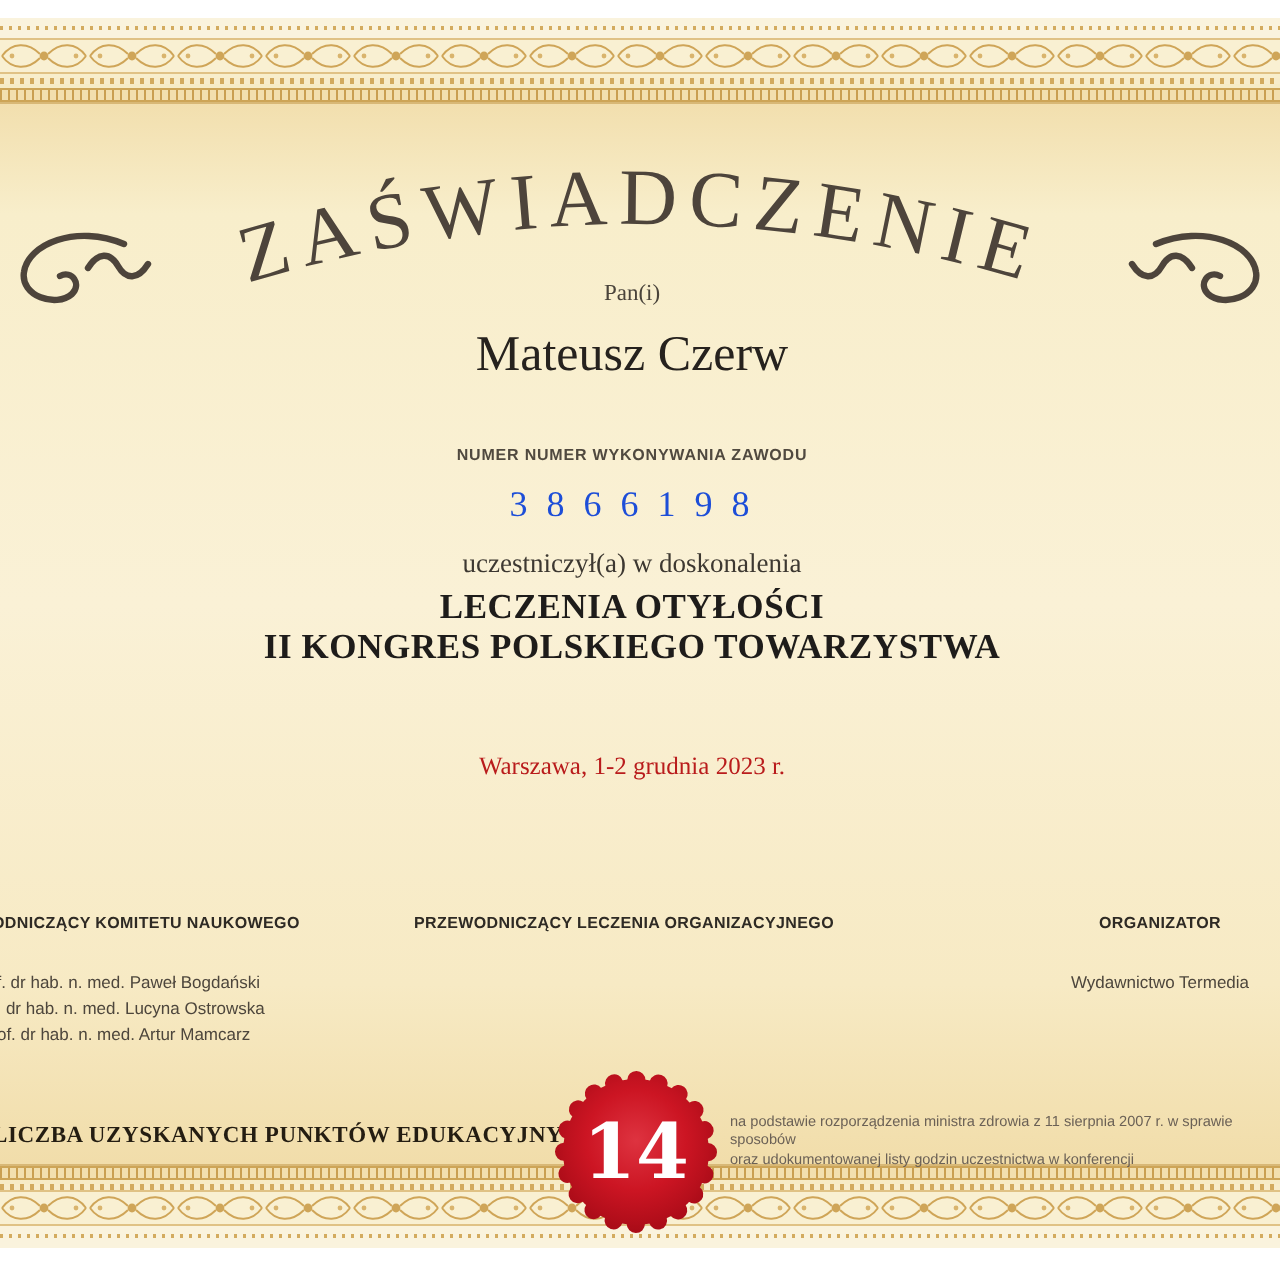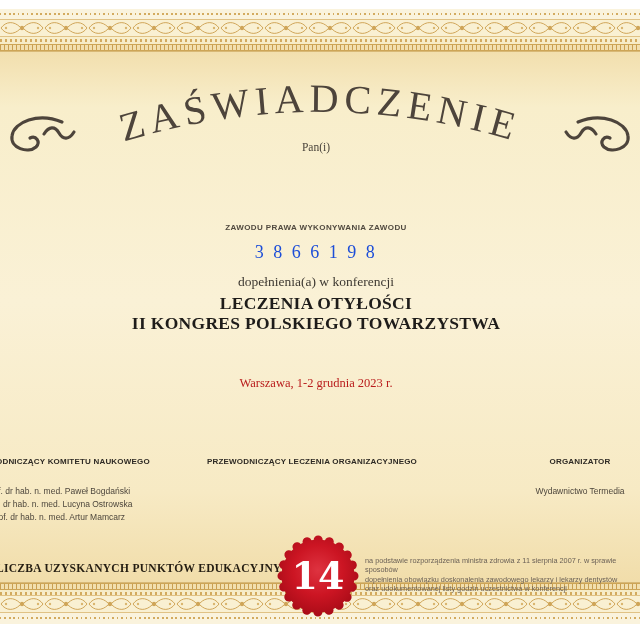--- a/index.html
+++ b/index.html
@@ -150,23 +150,24 @@
       <path d="M54,6 C30,-4 6,6 4,20 C2,32 20,38 28,31 C33,26 28,19 22,22"></path>
       <path d="M36,18 c5,-8 11,-8 15,-1 c4,7 10,7 15,-1"></path>
     </g>
     <g fill="none" stroke="#4d443b" stroke-width="3.2" stroke-linecap="round" transform="translate(632,55) scale(-1,1)">
       <path d="M54,6 C30,-4 6,6 4,20 C2,32 20,38 28,31 C33,26 28,19 22,22"></path>
       <path d="M36,18 c5,-8 11,-8 15,-1 c4,7 10,7 15,-1"></path>
     </g>
   </svg>
 
   <div class="abs center-col salutation z3">Pan(i)</div>
-  <div class="abs center-col license-label z3">ZAWODU PRAWA WYKONYWANIA ZAWODU</div>
+  <div class="abs center-col recipient z3">Mateusz Czerw</div>
+  <div class="abs center-col license-label z3">NUMER NUMER WYKONYWANIA ZAWODU</div>
   <div class="abs center-col license-number z3">3 8 6 6 1 9 8</div>
-  <div class="abs center-col participation z3">dopełnienia(a) w konferencji</div>
+  <div class="abs center-col participation z3">uczestniczył(a) w doskonalenia</div>
   <div class="abs center-col event-name z3">
     <div>LECZENIA OTYŁOŚCI</div>
     <div>II KONGRES POLSKIEGO TOWARZYSTWA</div>
   </div>
   <div class="abs center-col place-date z3">Warszawa, 1-2 grudnia 2023 r.</div>
 
   <div class="committee committee-left z3">
     <div class="hdr">PRZEWODNICZĄCY KOMITETU NAUKOWEGO</div>
     <div class="member">prof. dr hab. n. med. Paweł Bogdański</div>
     <div class="member">prof. dr hab. n. med. Lucyna Ostrowska</div>
@@ -190,17 +191,16 @@
         <stop offset="1" stop-color="#ab0c18"></stop>
       </radialGradient>
     </defs>
     <circle cx="50" cy="50" r="36" fill="none" stroke="url(#sealGrad)" stroke-width="9" stroke-dasharray="0.1 11.2" stroke-linecap="round"></circle>
     <circle cx="50" cy="50" r="36.5" fill="url(#sealGrad)"></circle>
     <text x="50" y="63" text-anchor="middle" font-family="DejaVu Serif, serif" font-size="38" font-weight="bold" fill="#ffffff">14</text>
   </svg>
 
   <div class="abs legal-note z3">
     <div>na podstawie rozporządzenia ministra zdrowia z 11 sierpnia 2007 r. w sprawie sposobów</div>
-    <div>dopełnienia obowiązku doskonalenia zawodowego lekarzy i lekarzy dentystów</div>
     <div>oraz udokumentowanej listy godzin uczestnictwa w konferencji</div>
   </div>
 
 </div>
 
 </body></html>

